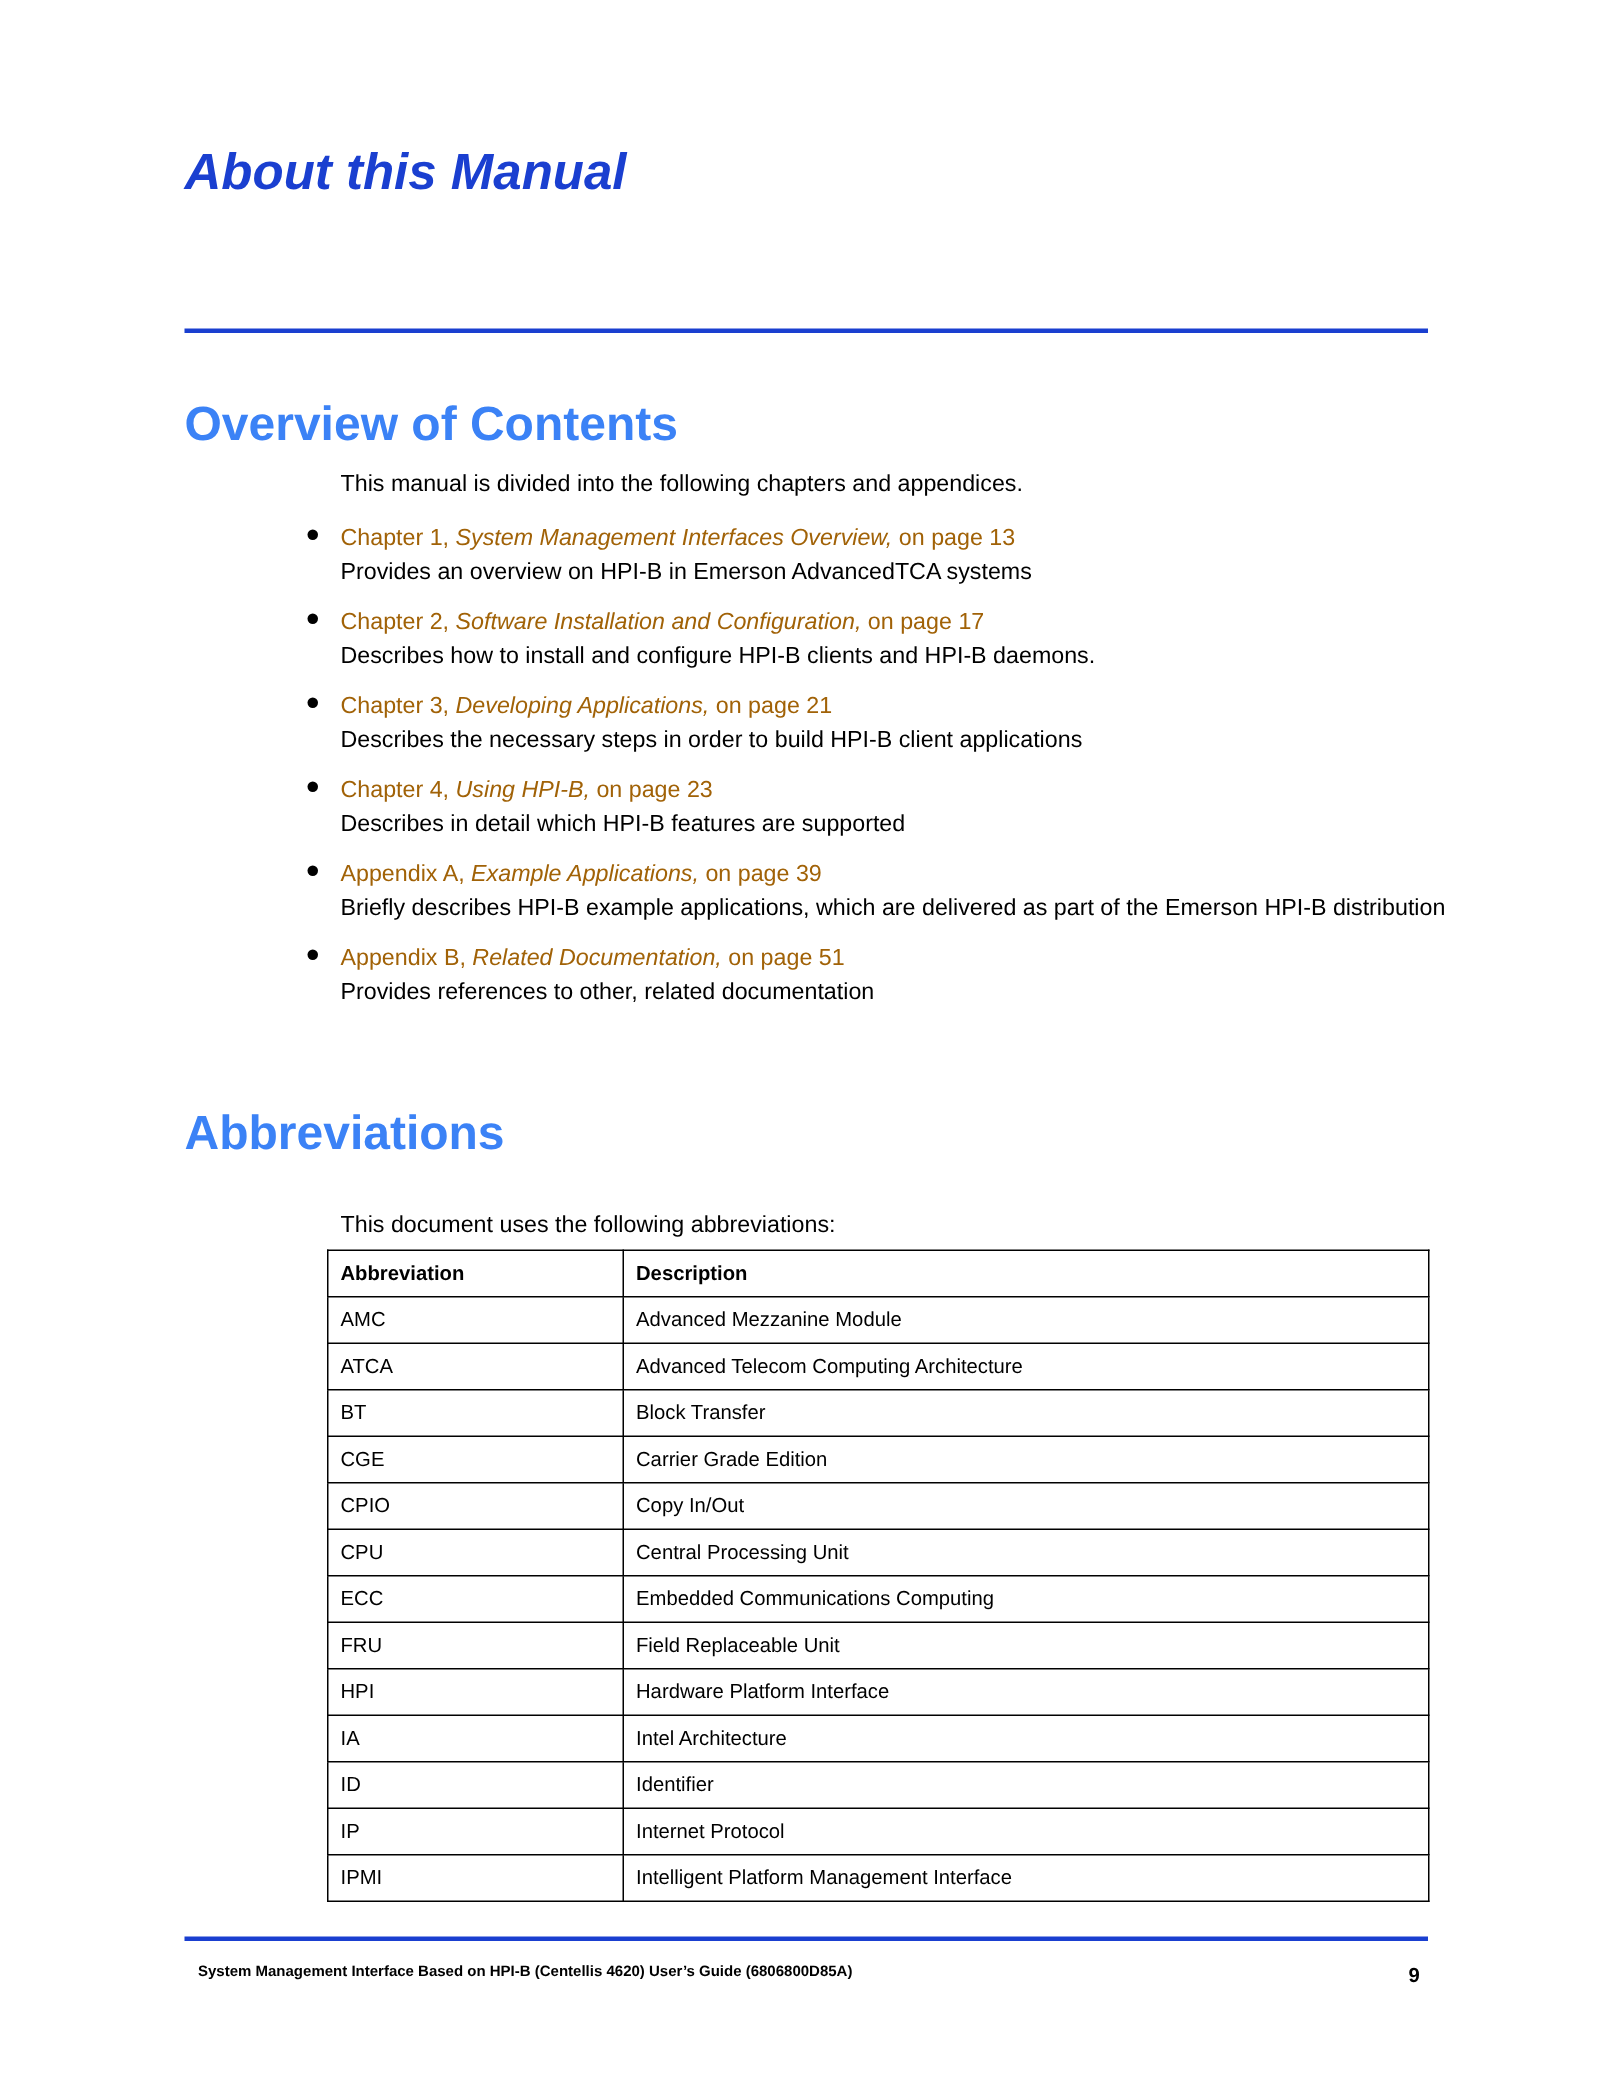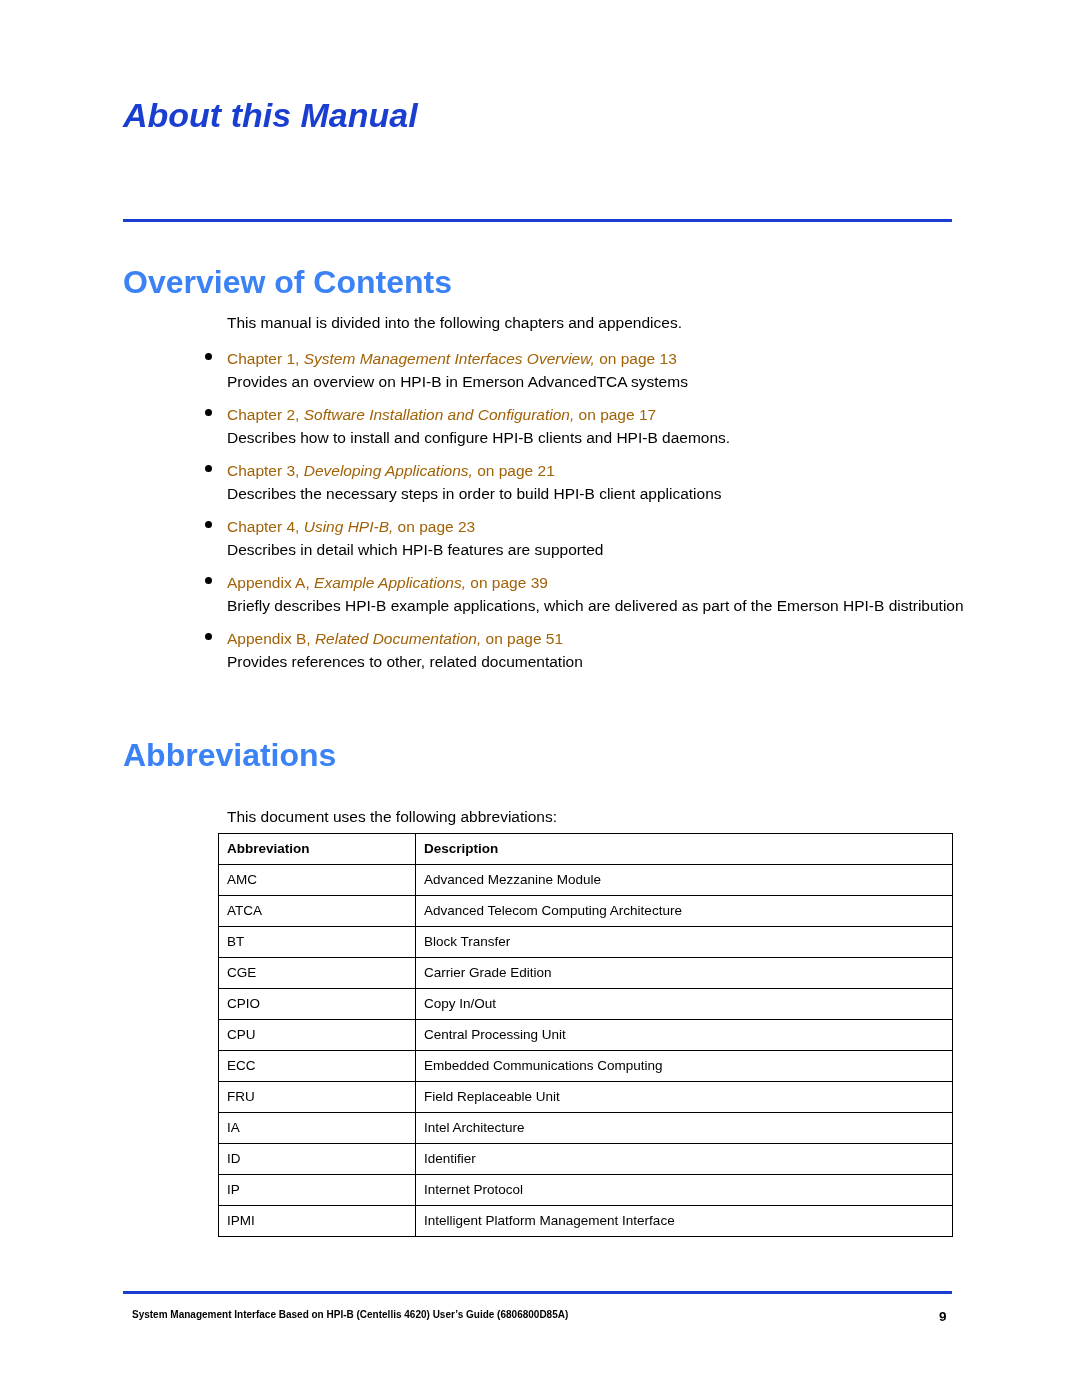--- a/index.html
+++ b/index.html
@@ -239,20 +239,24 @@
         </tr>
       <tr>
           <td>ECC</td>
           <td>Embedded Communications Computing</td>
         </tr>
       <tr>
           <td>FRU</td>
           <td>Field Replaceable Unit</td>
         </tr>
       <tr>
+          <td>HPI</td>
+          <td>Hardware Platform Interface</td>
+        </tr>
+      <tr>
           <td>IA</td>
           <td>Intel Architecture</td>
         </tr>
       <tr>
           <td>ID</td>
           <td>Identifier</td>
         </tr>
       <tr>
           <td>IP</td>
           <td>Internet Protocol</td>

